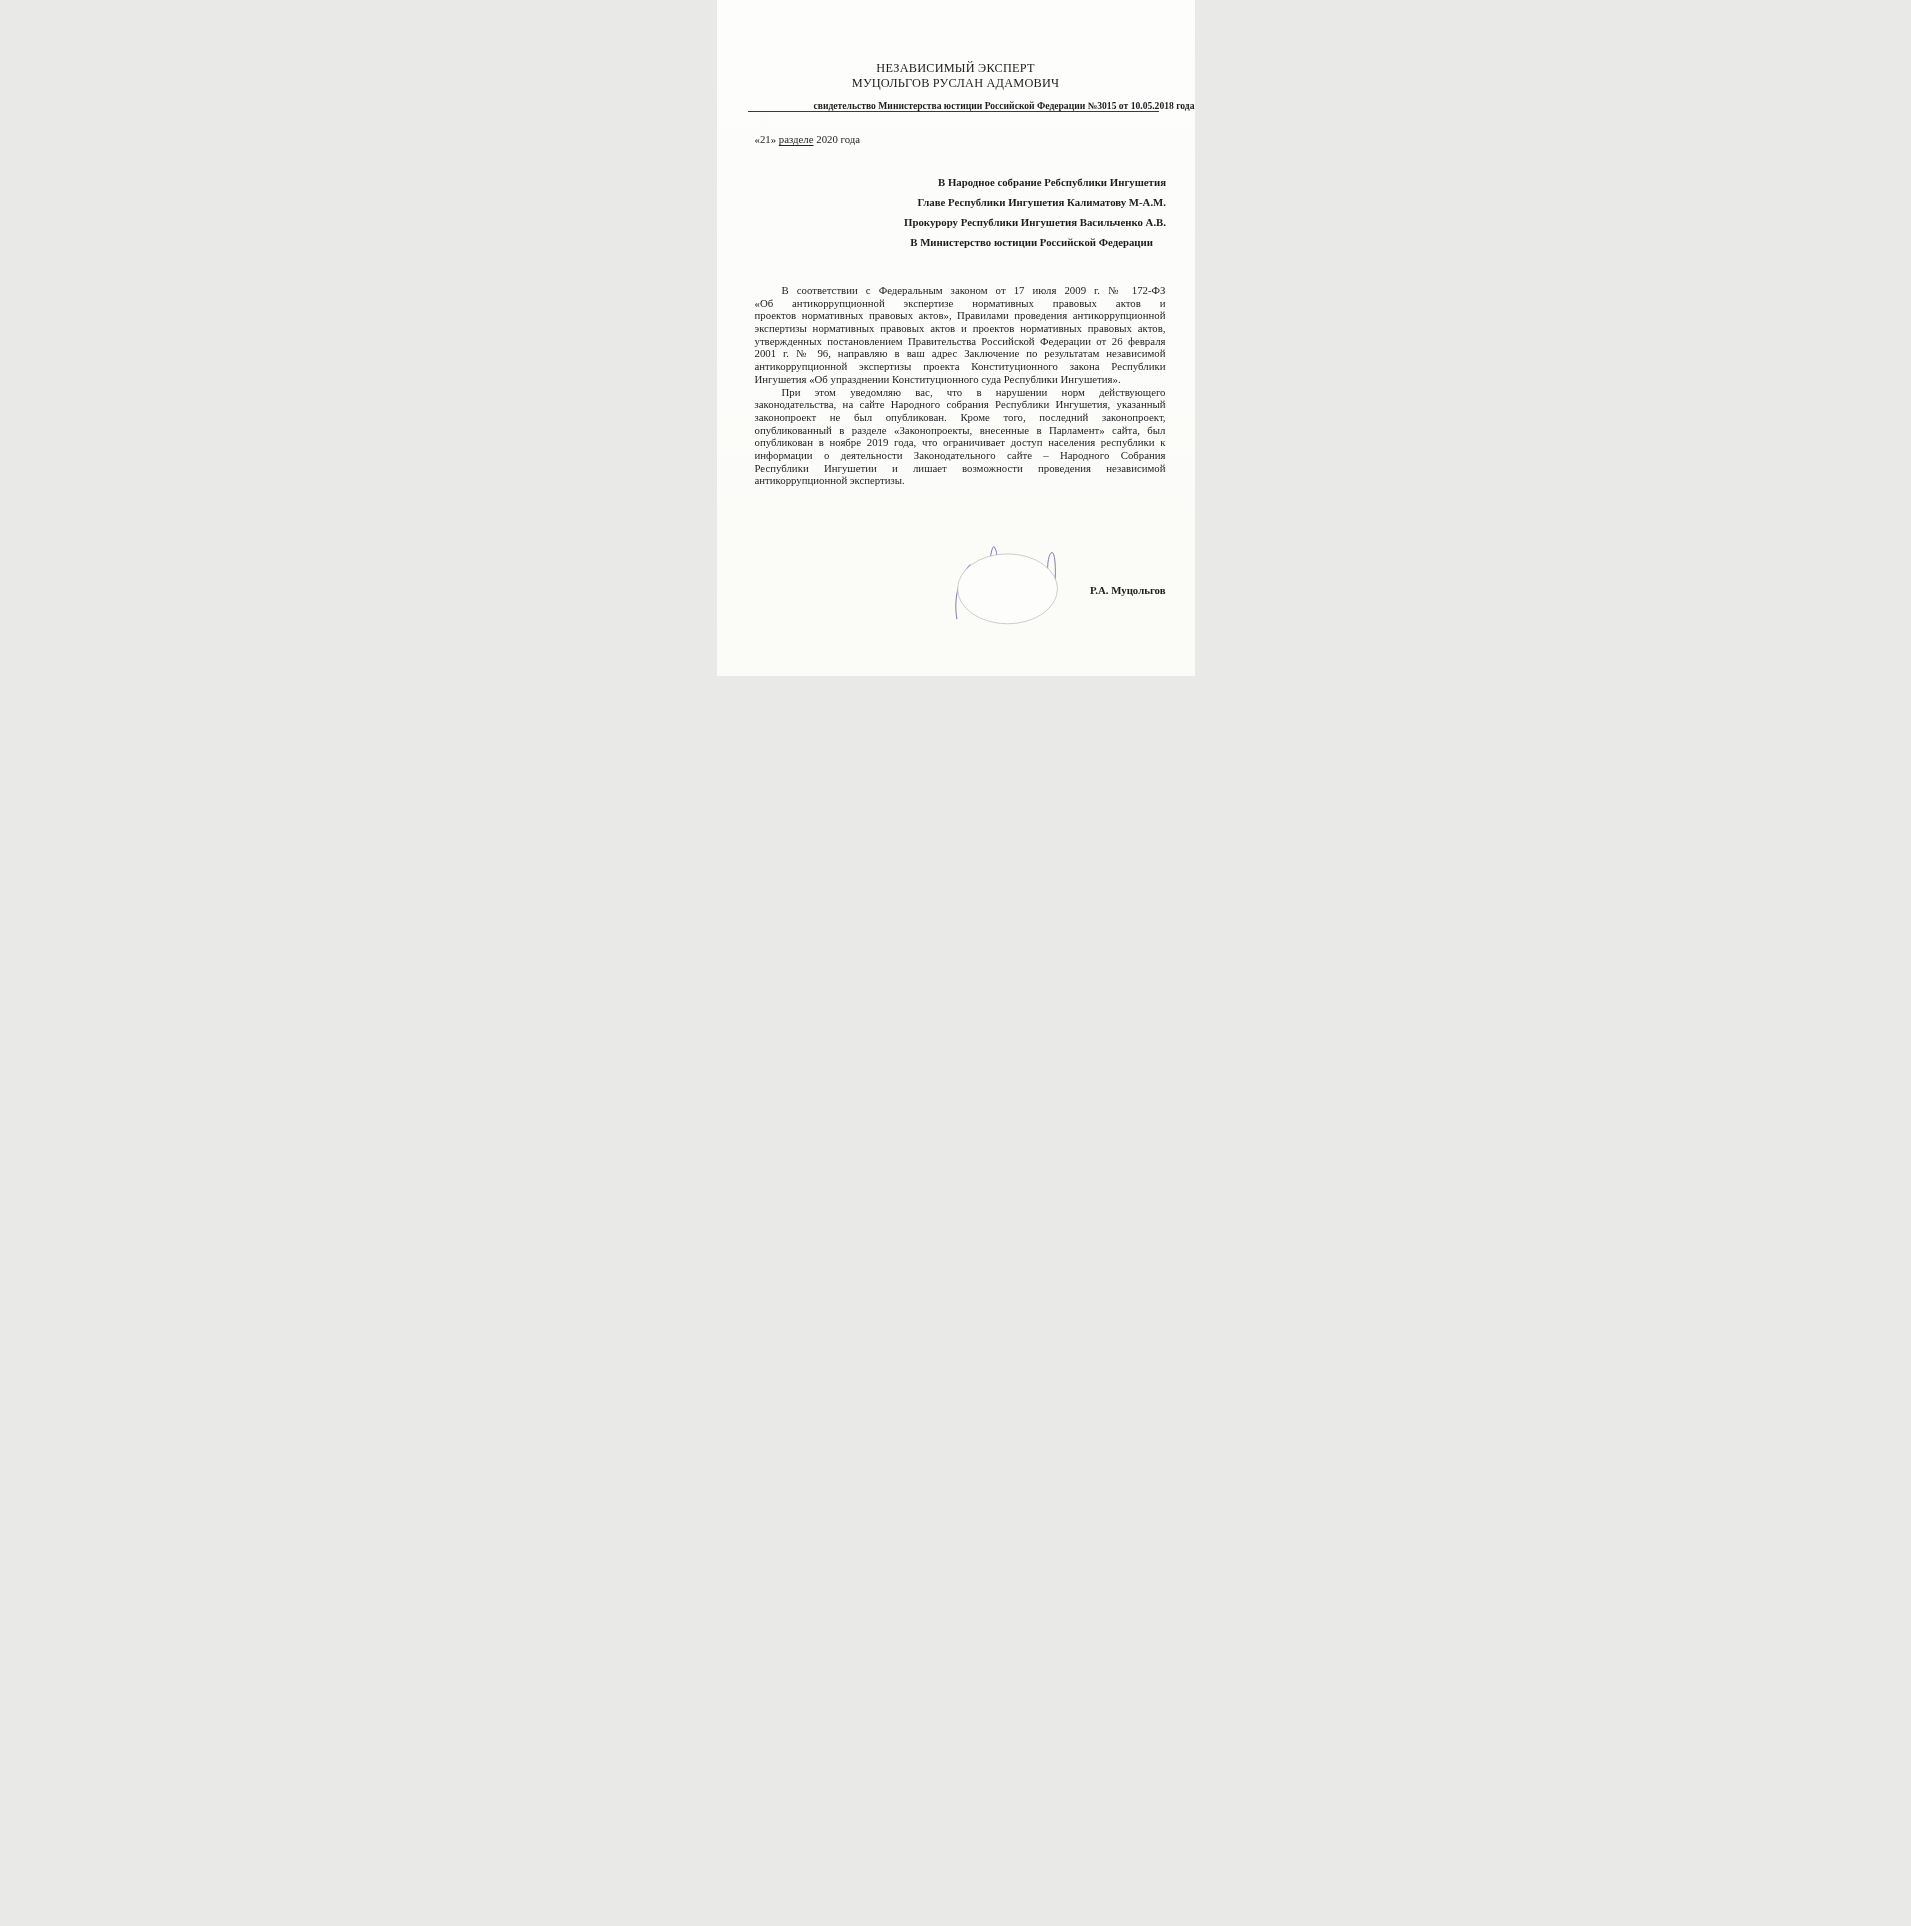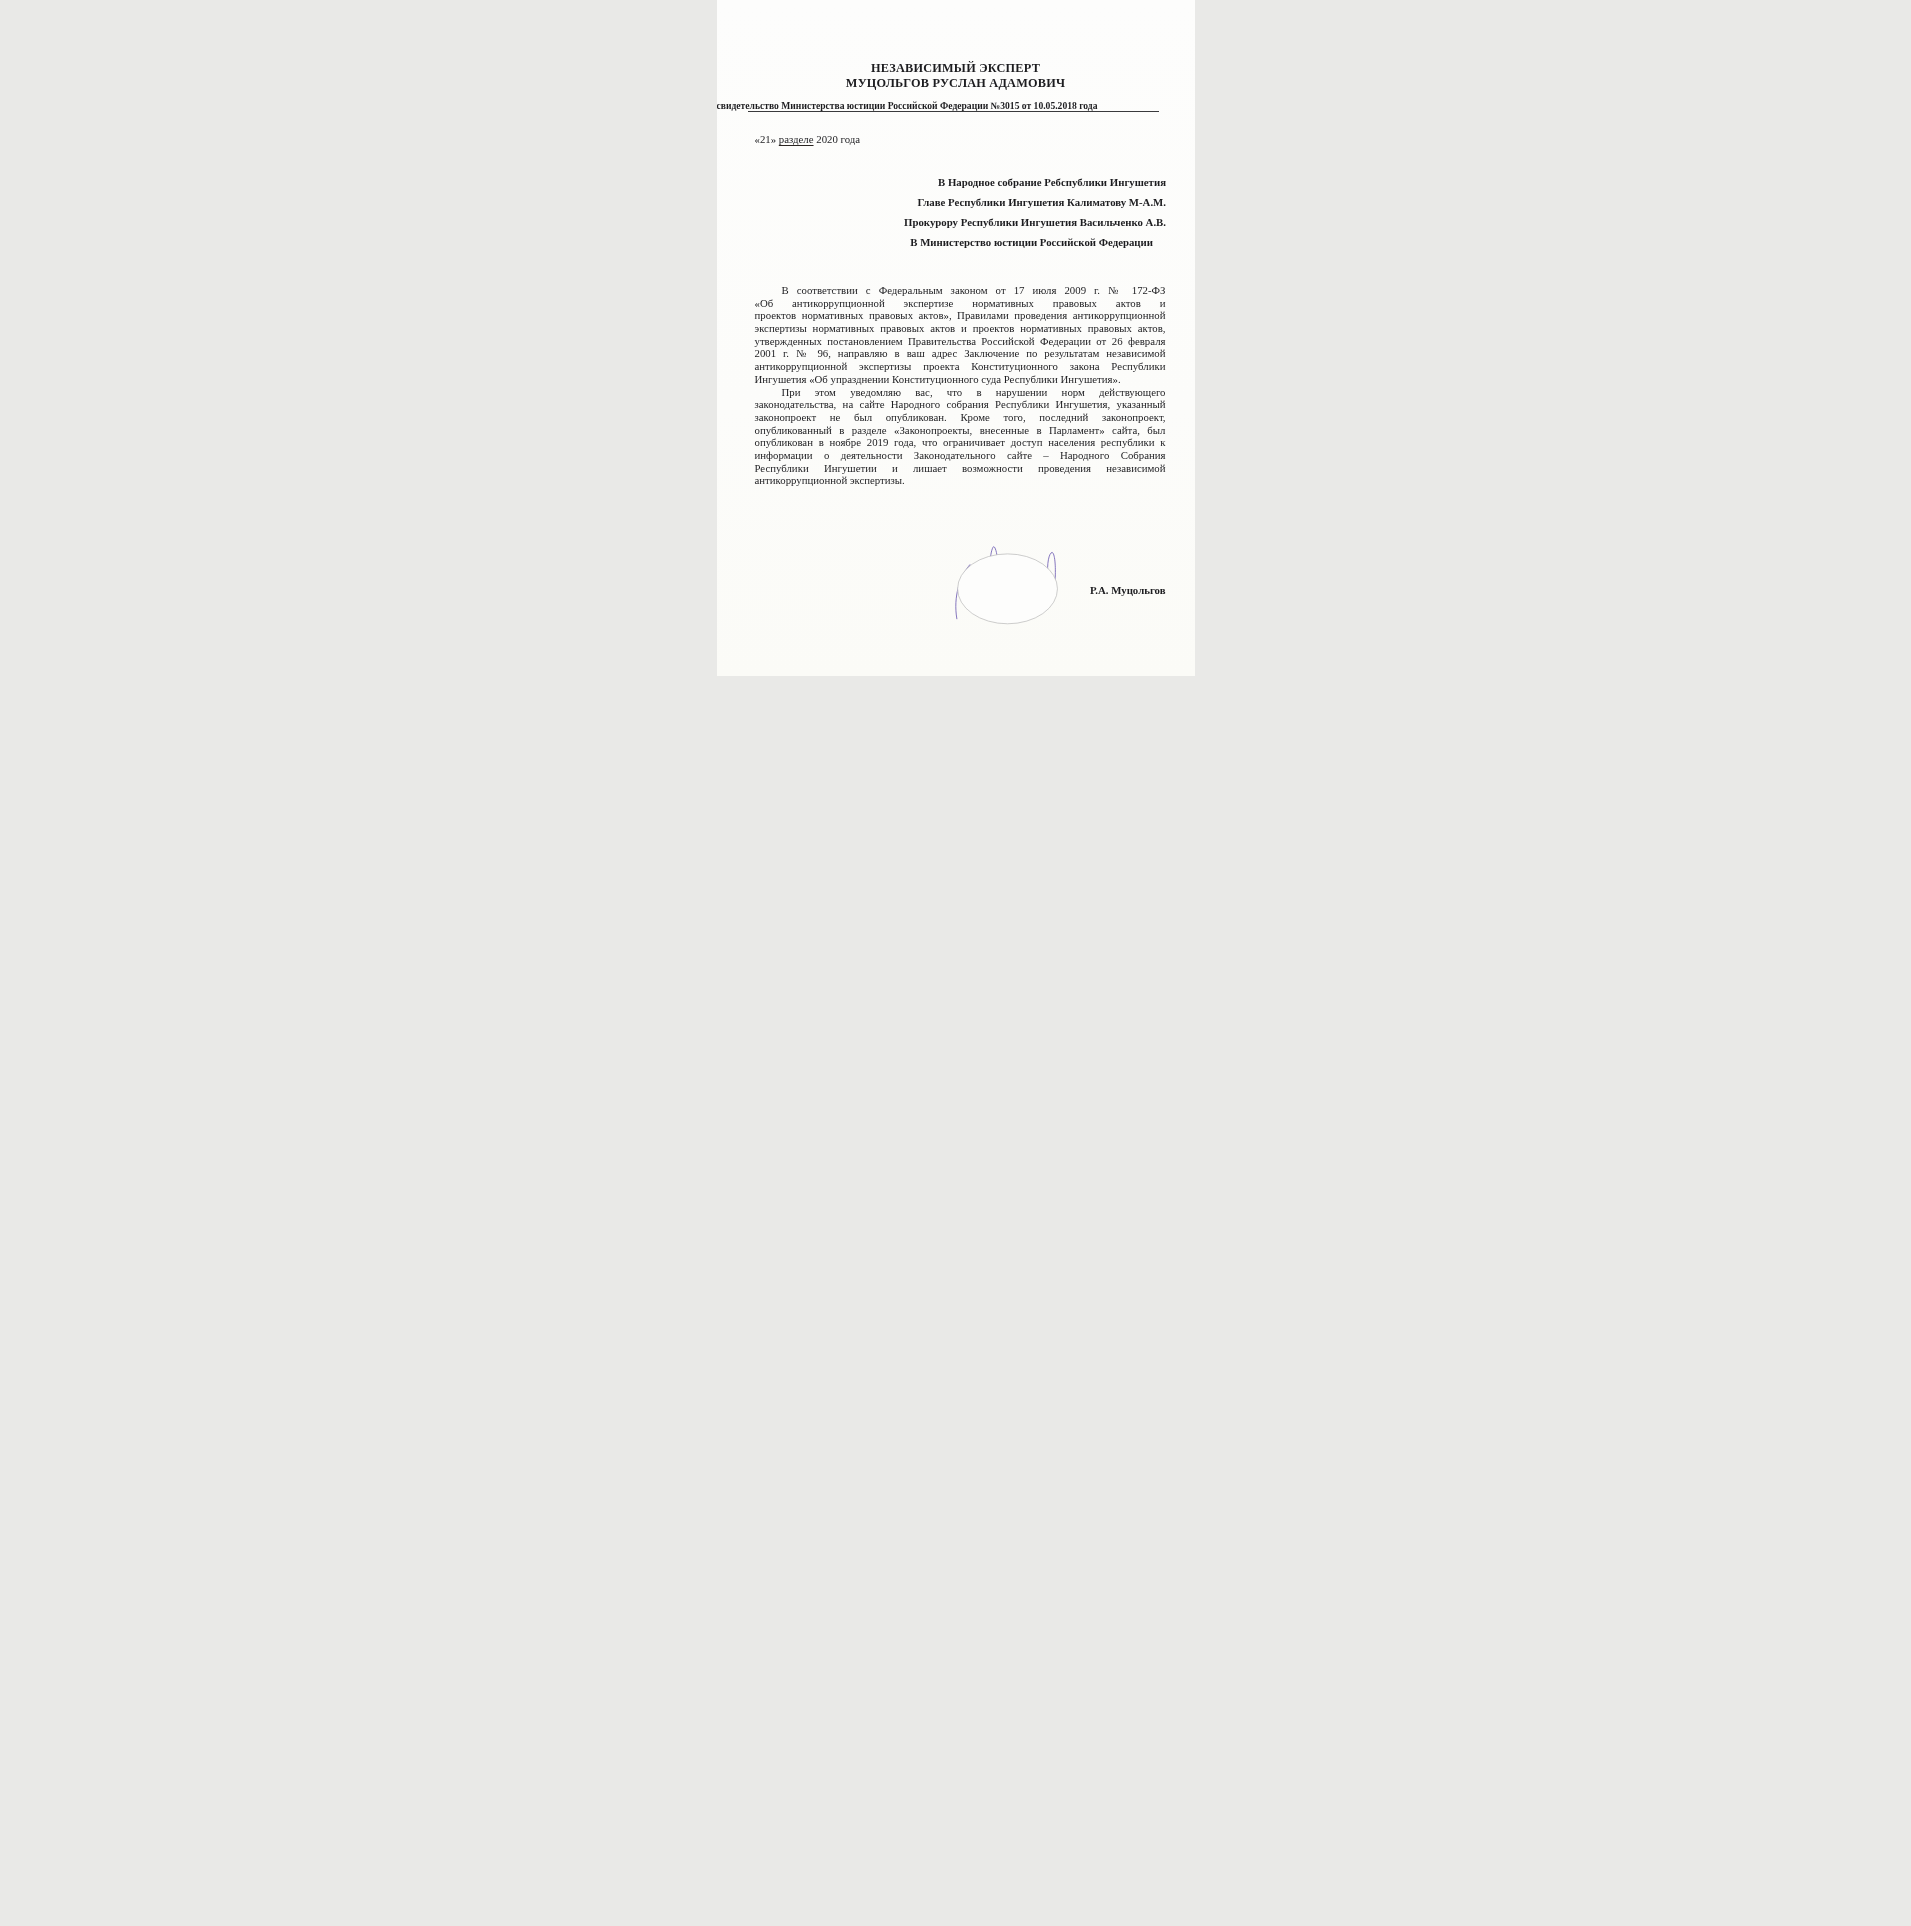--- a/index.html
+++ b/index.html
@@ -9,27 +9,27 @@
     margin:0 auto;
     background:linear-gradient(180deg,#fdfdfc 0%, #fcfcfa 60%, #fbfbf7 100%);
     font-family:"Liberation Serif","DejaVu Serif",serif;
     color:#1d1d20;
     overflow:hidden;
   }
   .abs { position:absolute; }
   
   .title {
     left:0; width:478px; text-align:center;
-    font-size:12.3px; font-weight:bold; line-height:18.5px;
+    font-size:12.3px; font-weight:normal; line-height:18.5px;
     letter-spacing:0.2px; white-space:nowrap;
   }
   .t1 { top:59px; }
   .t2 { top:74px; }
   .cred {
-    top:100px; left:0; width:478px; text-align:left;
+    top:100px; left:0; width:478px; text-align:right;
     font-size:9.6px; font-weight:bold; line-height:12.7px; white-space:nowrap;
   }
   .rule { top:111px; left:31px; width:411px; height:1.2px; background:#3a3a3c; }
   
   .date { top:133px; left:38px; font-size:10.8px; line-height:12.7px; white-space:nowrap; }
   .date .u {
     text-decoration:underline;
     text-decoration-thickness:0.8px;
     text-underline-offset:2.3px;
     text-decoration-color:#2a2420;

